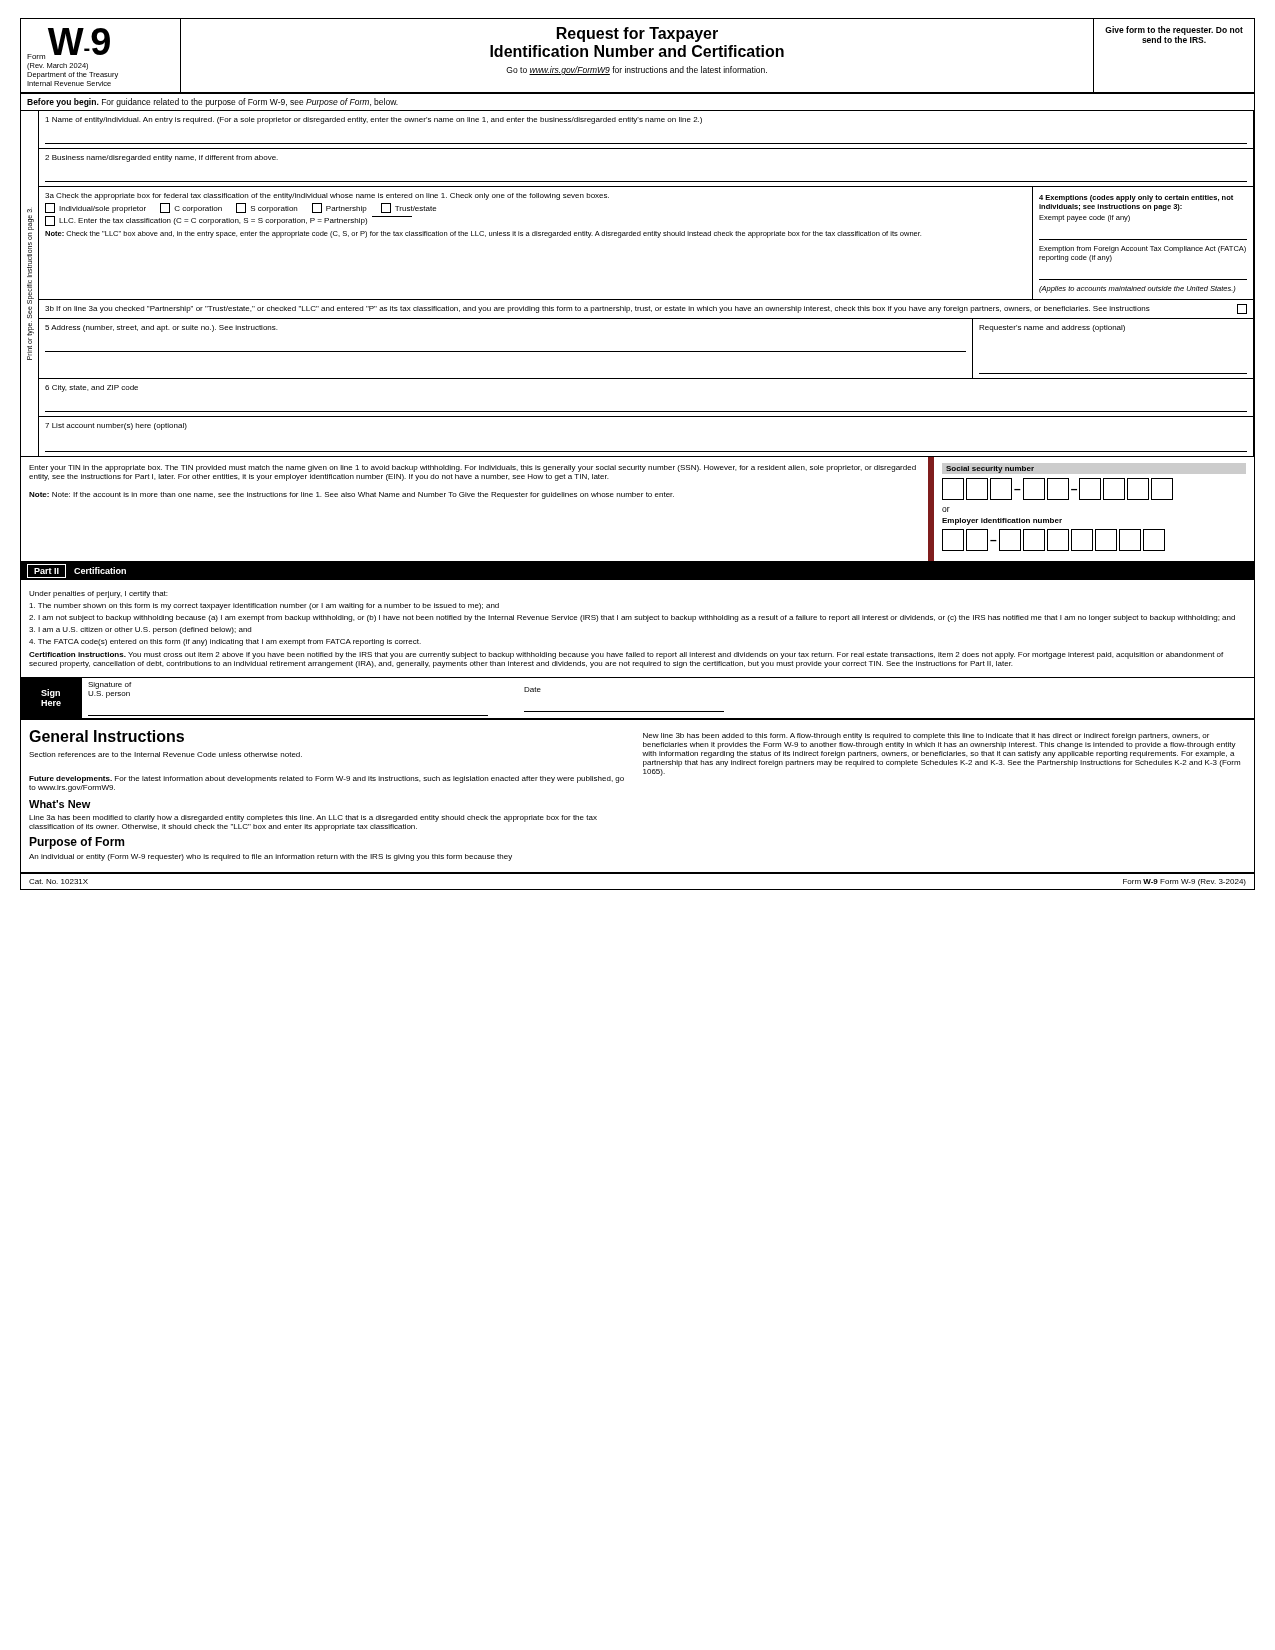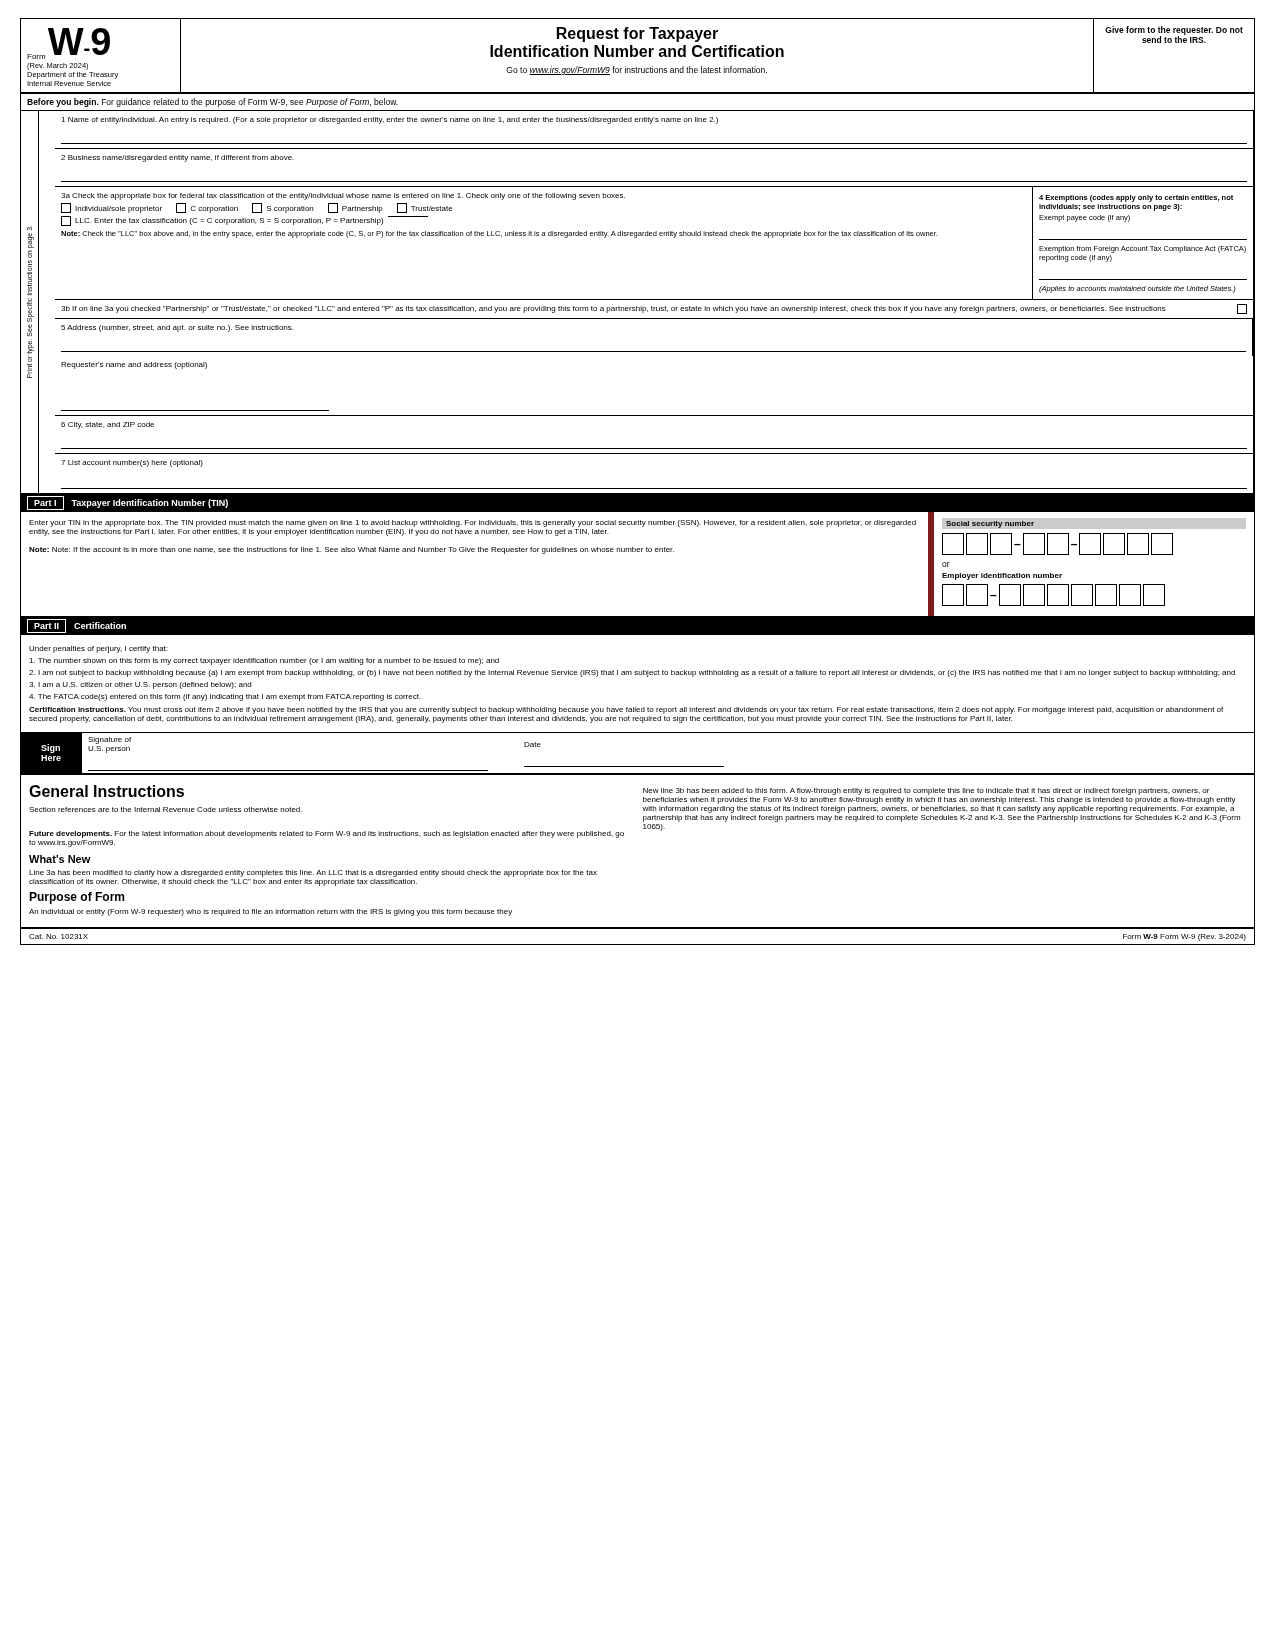--- a/index.html
+++ b/index.html
@@ -83,21 +83,20 @@
     }
     .sidebar-label span {
       writing-mode: vertical-rl;
       transform: rotate(180deg);
       font-size: 7px;
       white-space: nowrap;
     }
     .form-fields {
       flex: 1;
       border-right: 1px solid #000;
-      margin-left: 16px;
     }
     .field-row {
       border-bottom: 1px solid #000;
       padding: 4px 6px;
       min-height: 32px;
     }
     .field-row:last-child { border-bottom: none; }
     .field-label {
       font-size: 8px;
       margin-bottom: 2px;
@@ -149,21 +148,20 @@
     .row-3b {
       border-bottom: 1px solid #000;
       padding: 4px 6px;
       font-size: 8px;
       display: flex;
       gap: 4px;
     }
     .row-56 {
       display: flex;
       border-bottom: 1px solid #000;
-      flex-direction: column;
     }
     .row-56-left {
       flex: 1;
       border-right: 1px solid #000;
       padding: 4px 6px;
     }
     .row-56-right {
       width: 280px;
       padding: 4px 6px;
       font-size: 8px;
@@ -437,24 +435,20 @@
         </div>
       </div>
 
       <div class="row-7">
         <div class="field-label">7  List account number(s) here (optional)</div>
         <div class="field-input-line" style="margin-top:8px;"></div>
       </div>
     </div>
   </div>
 
-  <div class="part-header">
-    <span class="part-box">Part I</span>
-    <span class="part-title">Taxpayer Identification Number (TIN)</span>
-  </div>
 
   <div class="part1-content">
     <div class="part1-left">
       <p>Enter your TIN in the appropriate box. The TIN provided must match the name given on line 1 to avoid backup withholding. For individuals, this is generally your social security number (SSN). However, for a resident alien, sole proprietor, or disregarded entity, see the instructions for Part I, later. For other entities, it is your employer identification number (EIN). If you do not have a number, see How to get a TIN, later.</p>
       <br>
       <p>
         <span style="font-weight:bold;">Note:</span>
         <span>Note: If the account is in more than one name, see the instructions for line 1. See also What Name and Number To Give the Requester for guidelines on whose number to enter.</span>
       </p>
     </div>

